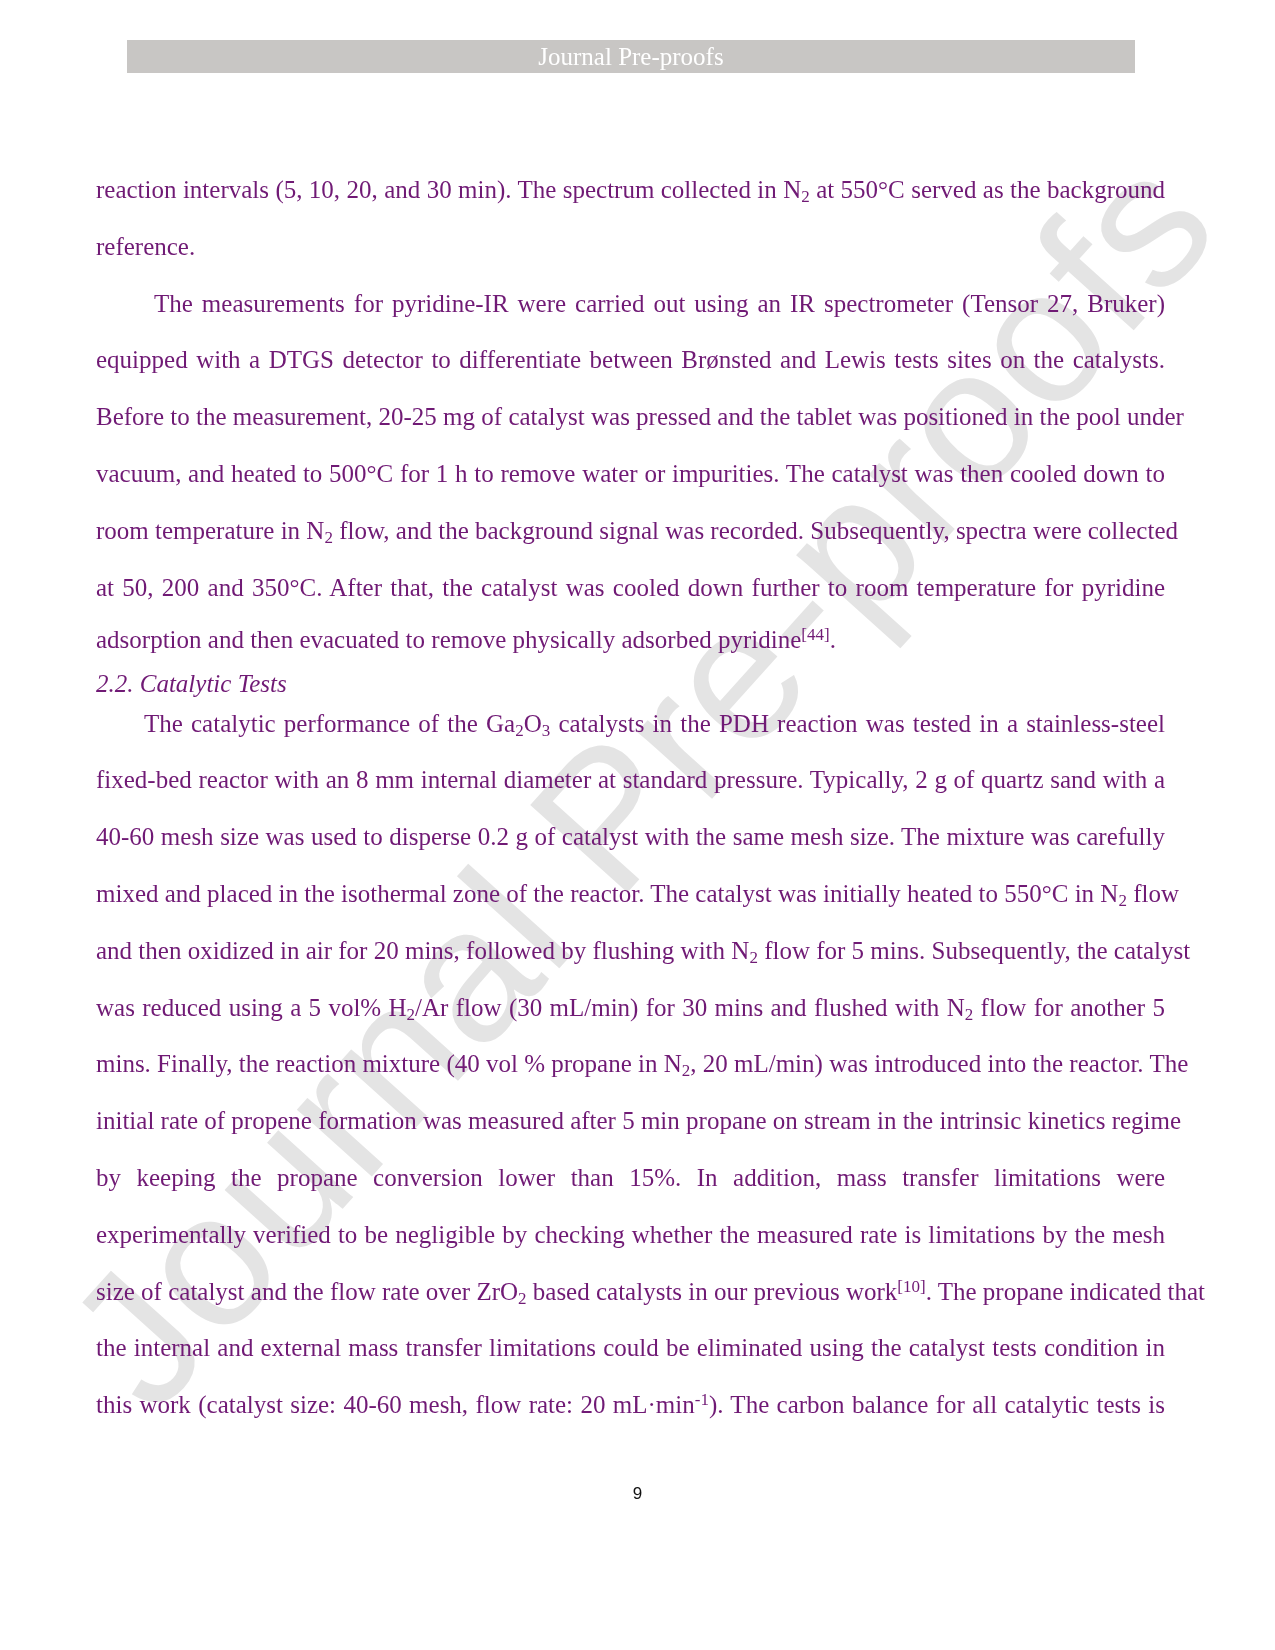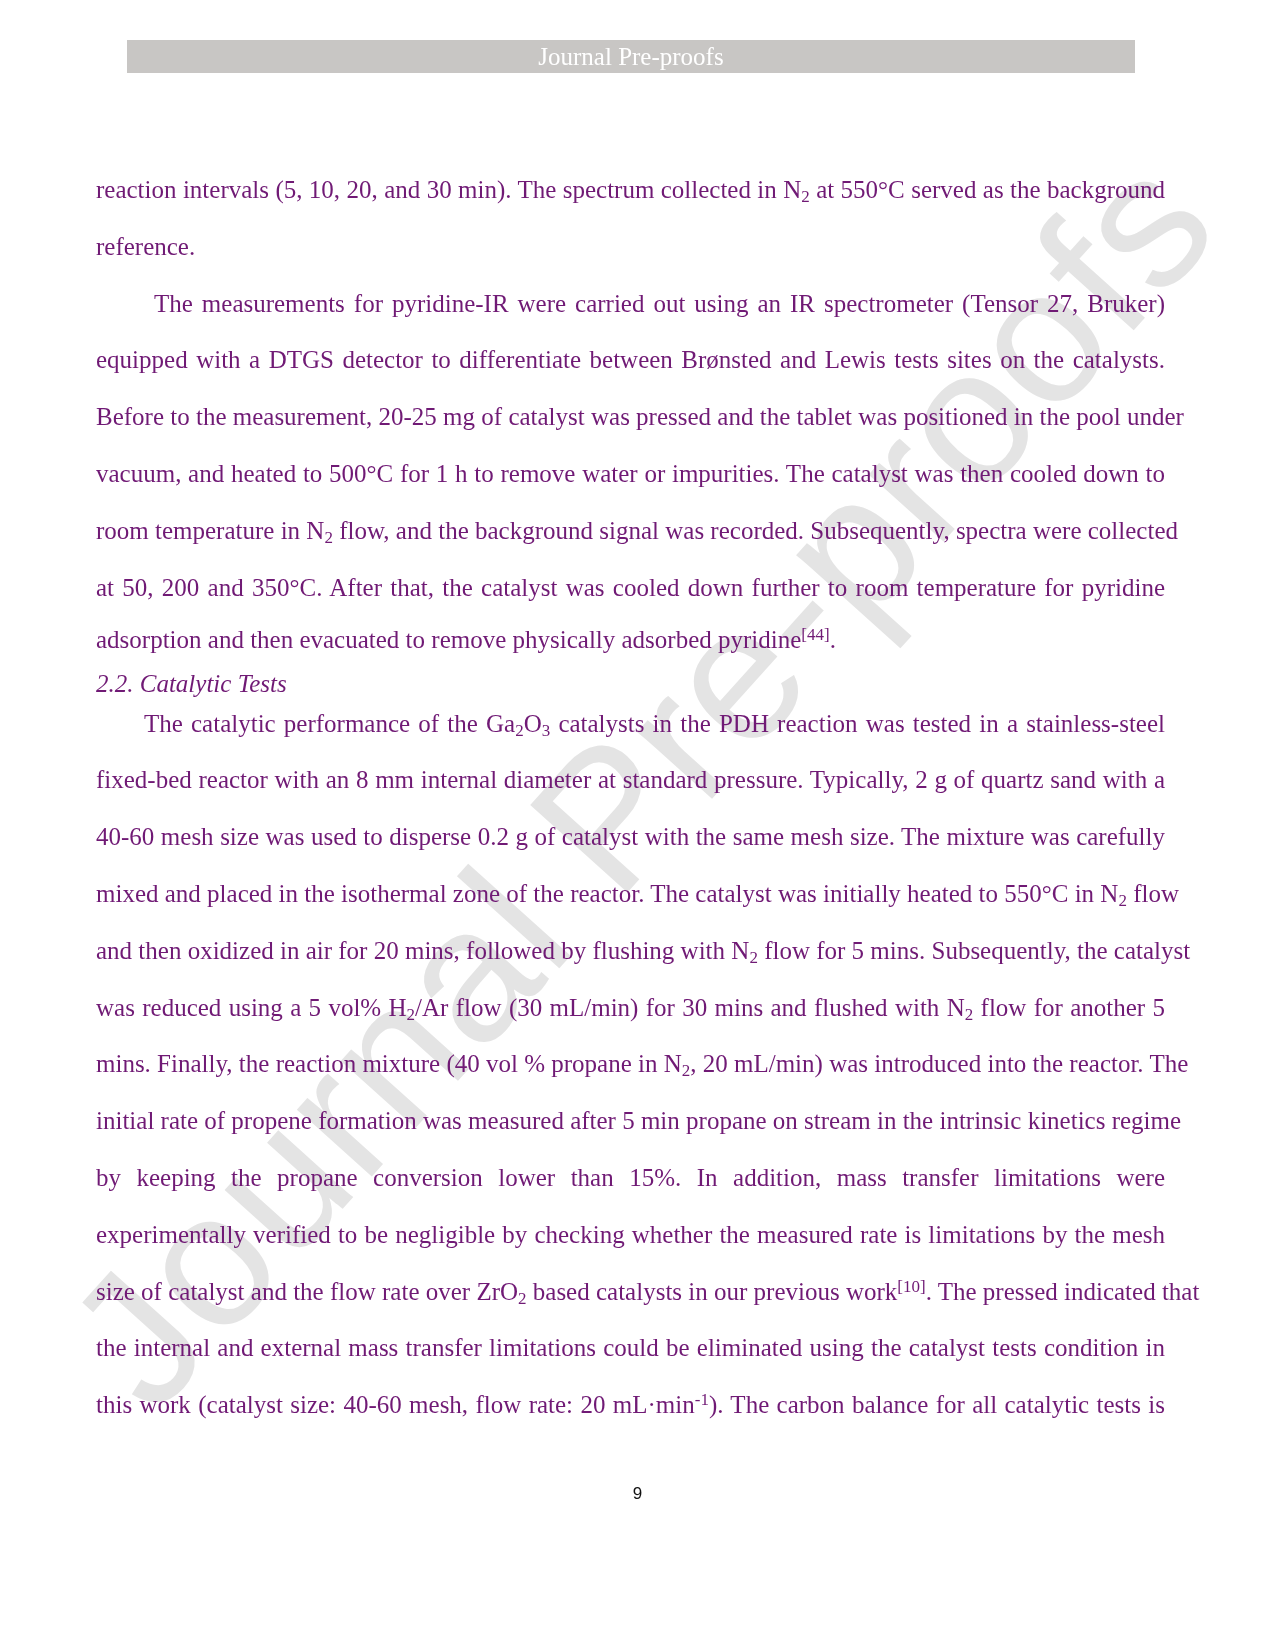--- a/index.html
+++ b/index.html
@@ -62,18 +62,18 @@
   <div class="line indent2" style="height:48px;line-height:40px;"><span>The catalytic performance of the Ga</span><sub>2</sub><span>O</span><sub>3</sub><span> catalysts in the PDH reaction was tested in a stainless-steel</span></div>
   <div class="line">fixed-bed reactor with an 8 mm internal diameter at standard pressure. Typically, 2 g of quartz sand with a</div>
   <div class="line">40-60 mesh size was used to disperse 0.2 g of catalyst with the same mesh size. The mixture was carefully</div>
   <div class="line"><span>mixed and placed in the isothermal zone of the reactor. The catalyst was initially heated to 550°C in N</span><sub>2</sub><span> flow</span></div>
   <div class="line"><span>and then oxidized in air for 20 mins, followed by flushing with N</span><sub>2</sub><span> flow for 5 mins. Subsequently, the catalyst</span></div>
   <div class="line"><span>was reduced using a 5 vol% H</span><sub>2</sub><span>/Ar flow (30 mL/min) for 30 mins and flushed with N</span><sub>2</sub><span> flow for another 5</span></div>
   <div class="line"><span>mins. Finally, the reaction mixture (40 vol % propane in N</span><sub>2</sub><span>, 20 mL/min) was introduced into the reactor. The</span></div>
   <div class="line">initial rate of propene formation was measured after 5 min propane on stream in the intrinsic kinetics regime</div>
   <div class="line">by keeping the propane conversion lower than 15%. In addition, mass transfer limitations were</div>
   <div class="line">experimentally verified to be negligible by checking whether the measured rate is limitations by the mesh</div>
-  <div class="line"><span>size of catalyst and the flow rate over ZrO</span><sub>2</sub><span> based catalysts in our previous work</span><sup>[10]</sup><span>. The pressed indicated that</span></div>
+  <div class="line"><span>size of catalyst and the flow rate over ZrO</span><sub>2</sub><span> based catalysts in our previous work</span><sup>[10]</sup><span>. The propane indicated that</span></div>
   <div class="line">the internal and external mass transfer limitations could be eliminated using the catalyst tests condition in</div>
   <div class="line"><span>this work (catalyst size: 40-60 mesh, flow rate: 20 mL·min</span><sup>-1</sup><span>). The carbon balance for all catalytic tests is</span></div>
 </div>
 
 <div class="page-number">9</div>
 
 </body></html>

